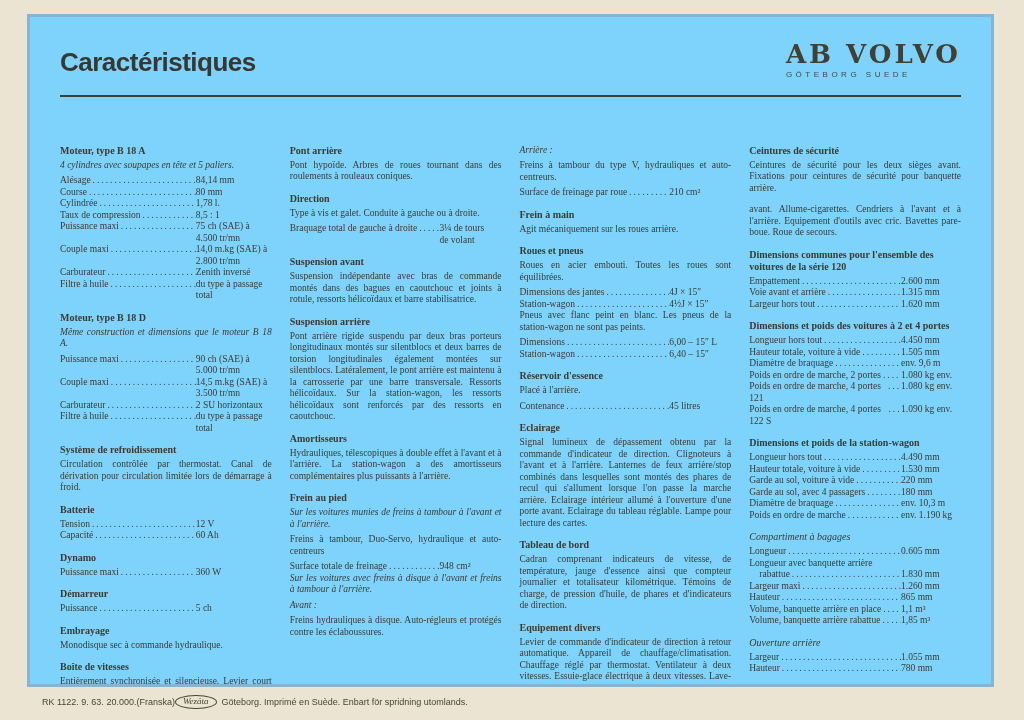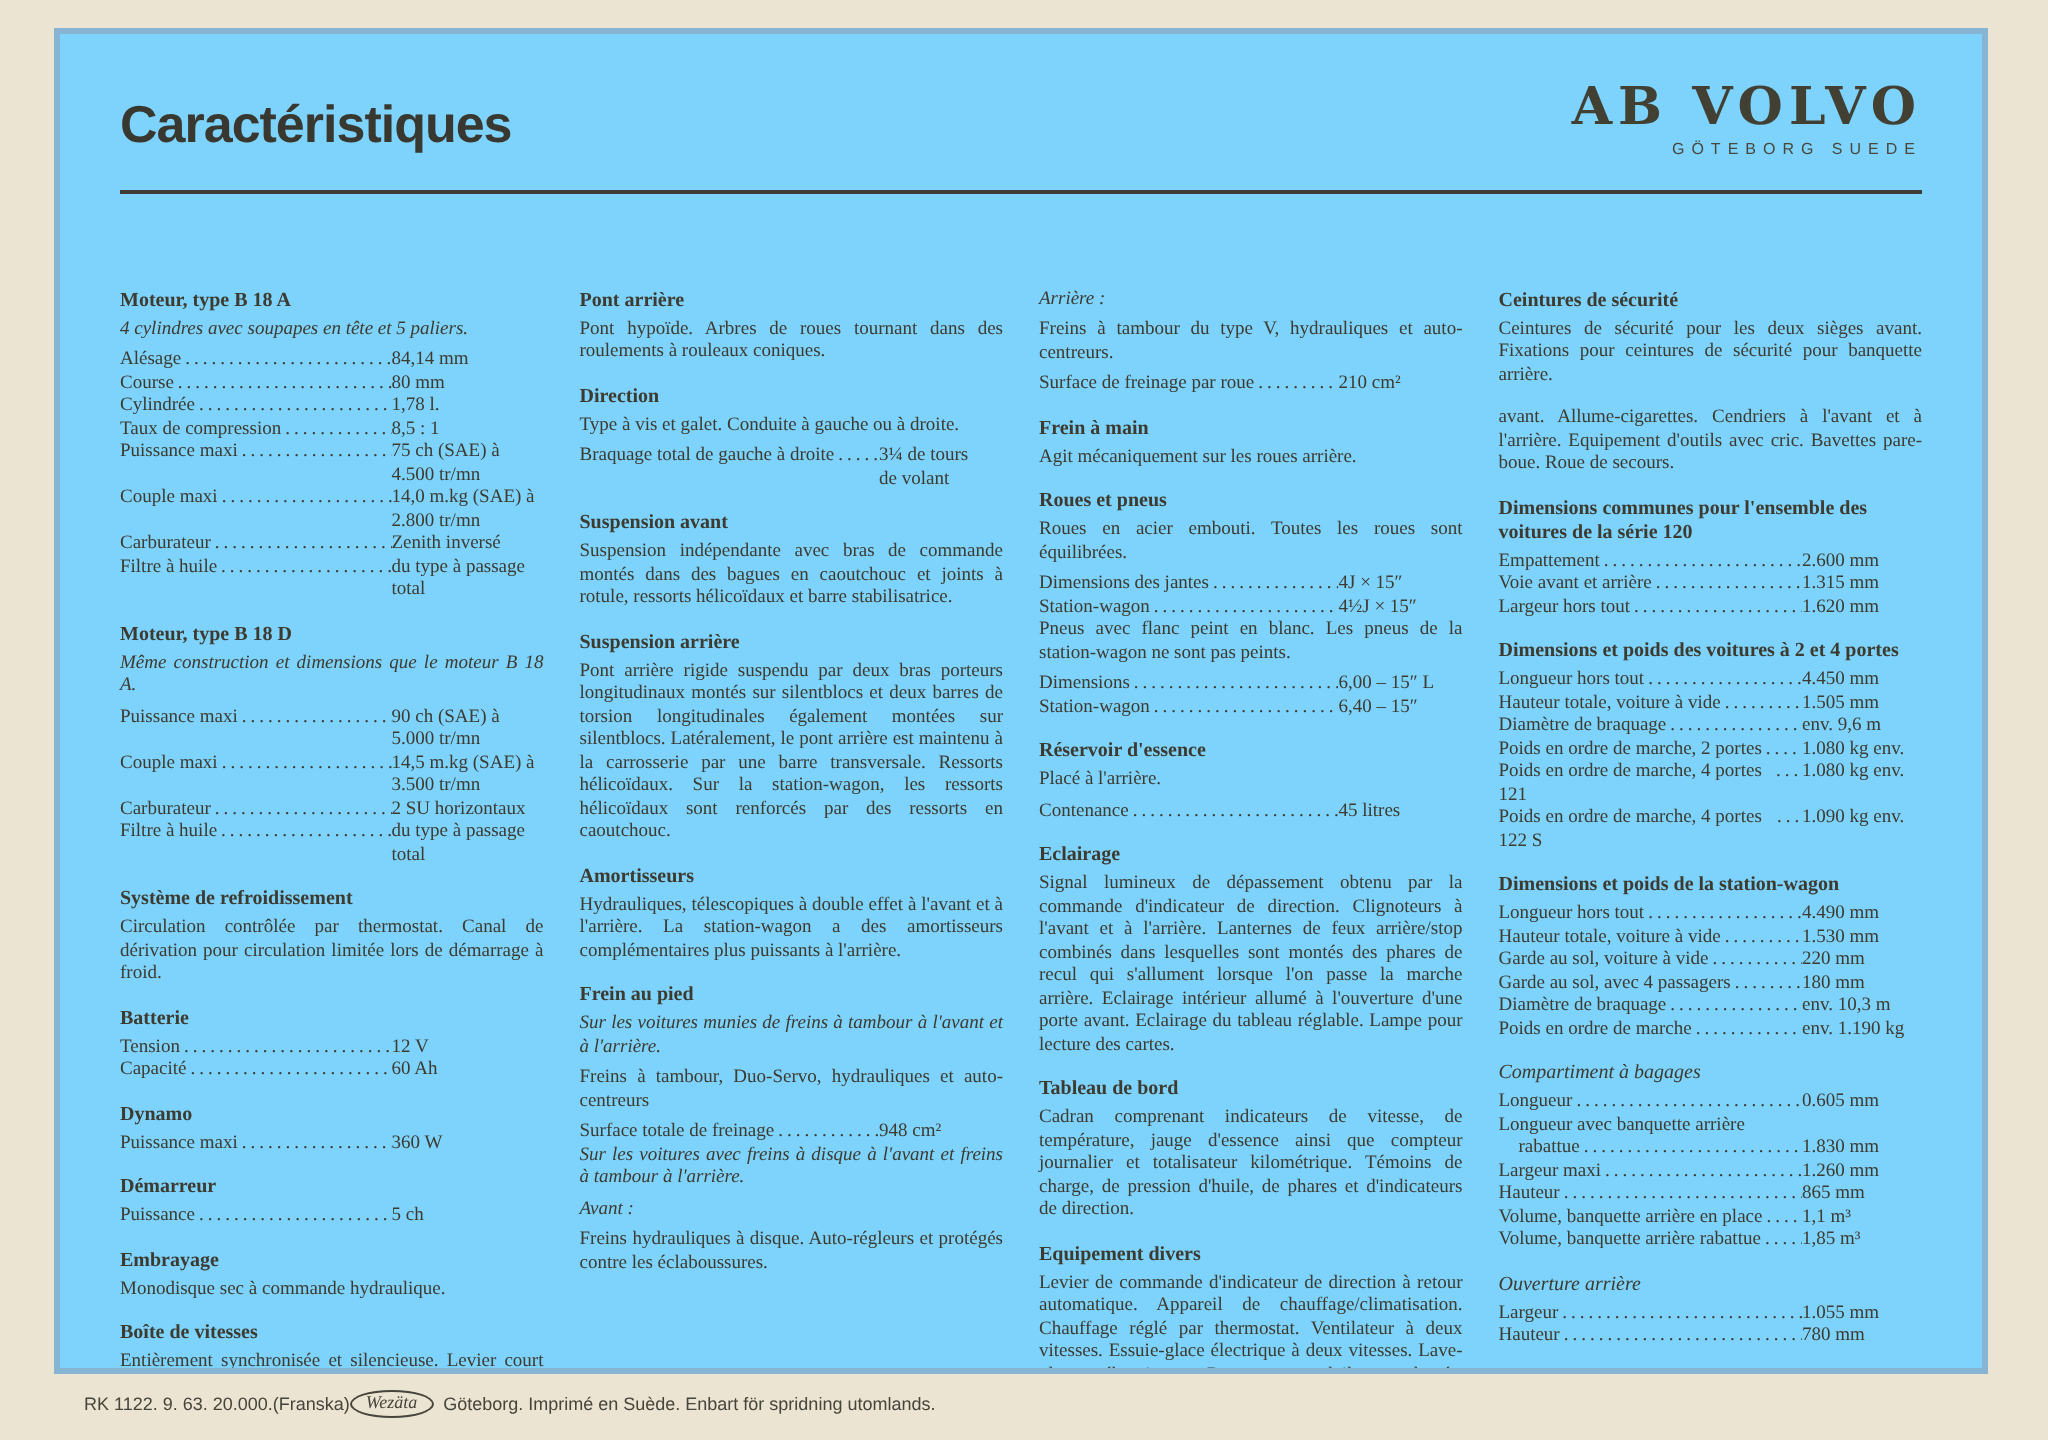--- a/index.html
+++ b/index.html
@@ -16,21 +16,21 @@
   .inner{
     position:absolute;inset:0;padding:24px 30px 0 30px;box-sizing:border-box;overflow:hidden;
   }
   .header-row{
     display:flex;justify-content:space-between;align-items:flex-start;height:46px;
   }
   .page-title{
     font-family:"Liberation Sans", sans-serif;
     font-weight:bold;font-size:26px;letter-spacing:-0.5px;color:#393830;margin-top:6px;
   }
-  .brand-block{text-align:right;margin-left:48px;}
+  .brand-block{text-align:left;margin-left:48px;}
   .brand{
     font-family:"DejaVu Serif", serif;font-weight:bold;font-size:26px;
     letter-spacing:3px;color:#423f33;line-height:1;
   }
   .brand-sub{
     font-family:"Liberation Sans", sans-serif;font-size:8px;letter-spacing:3.5px;
     color:#4a473c;margin-top:3px;
   }
   .head-rule{height:2px;background:#3e3c33;margin-top:8px;}
   .columns{
@@ -223,21 +223,21 @@
             <div class="heading bold">Suspension arrière</div>
             <p class="para">Pont arrière rigide suspendu par deux bras porteurs longitudinaux montés sur silentblocs et deux barres de torsion longitudinales également montées sur silentblocs. Latéralement, le pont arrière est maintenu à la carrosserie par une barre transversale. Ressorts hélicoïdaux. Sur la station-wagon, les ressorts hélicoïdaux sont renforcés par des ressorts en caoutchouc.</p>
           </div>
           <div class="section">
             <div class="heading bold">Amortisseurs</div>
             <p class="para">Hydrauliques, télescopiques à double effet à l'avant et à l'arrière. La station-wagon a des amortisseurs complémentaires plus puissants à l'arrière.</p>
           </div>
           <div class="section">
             <div class="heading bold">Frein au pied</div>
             <p class="note">Sur les voitures munies de freins à tambour à l'avant et à l'arrière.</p>
-            <p class="para">Freins à tambour, Duo-Servo, hydrauliques et auto-centreurs</p>
+            <p class="para">Freins à tambour, Duo-Servo, hydraulique et auto-centreurs</p>
             <div class="spec-row">
               <span class="spec-label">Surface totale de freinage</span>
               <span class="leader">..........................................................................................</span>
               <span class="spec-value">948 cm²</span>
             </div>
             <p class="note">Sur les voitures avec freins à disque à l'avant et freins à tambour à l'arrière.</p>
             <p class="note">Avant :</p>
             <p class="para">Freins hydrauliques à disque. Auto-régleurs et protégés contre les éclaboussures.</p>
           </div>
         </div>

